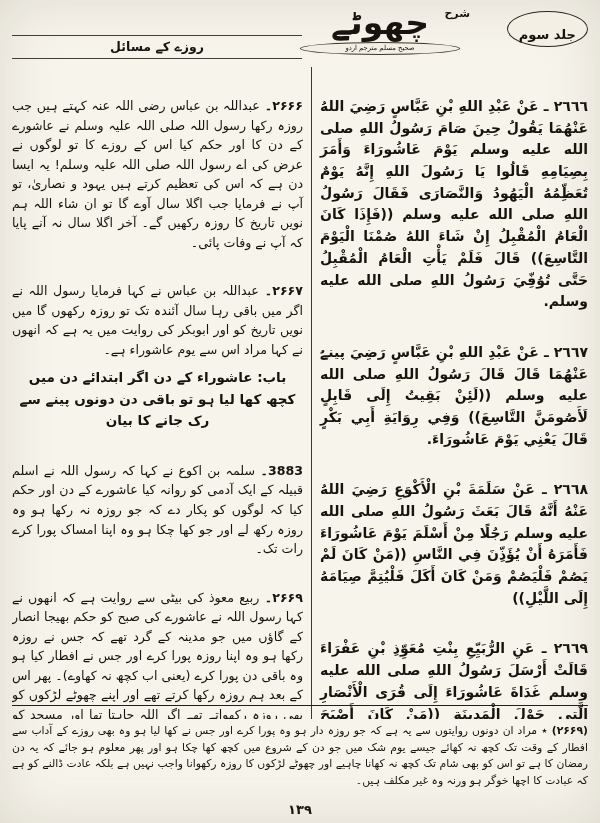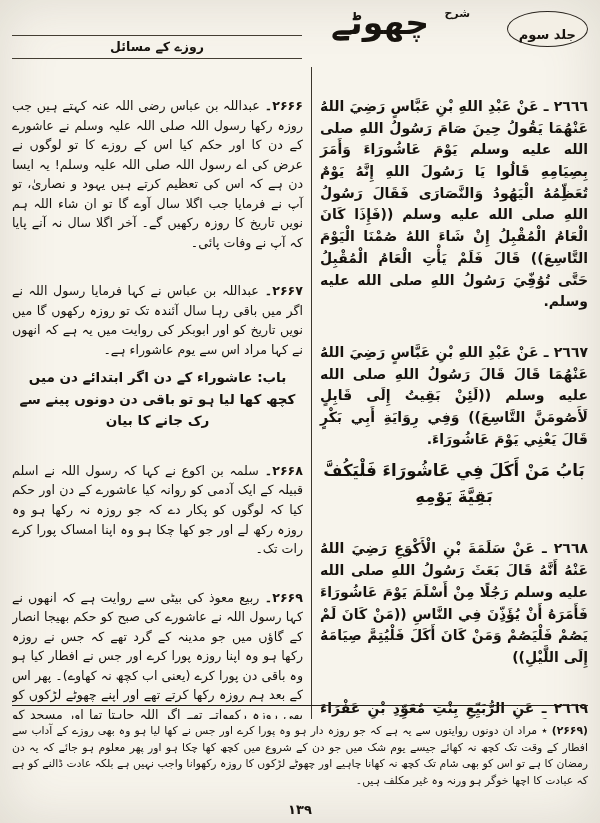--- a/index.html
+++ b/index.html
@@ -79,56 +79,56 @@
 
 <div class="page">
 
   <header class="page-header">
     <div class="volume-badge">
       <span>جلد سوم</span>
     </div>
     <div class="title-block">
       <span class="series-label">شرح</span>
       <div class="book-title">چھوٹے</div>
+      <div class="title-subtitle">صحيح مسلم مترجم اردو</div>
     </div>
     <div class="section-band">
       <span>روزے کے مسائل</span>
     </div>
   </header>
 
   <main class="columns">
 
     <section class="col arabic-col">
       <p class="hadith">
         <span class="hnum">٢٦٦٦ ـ </span><span class="htext">عَنْ عَبْدِ اللهِ بْنِ عَبَّاسٍ رَضِيَ اللهُ عَنْهُمَا يَقُولُ حِينَ صَامَ رَسُولُ اللهِ صلى الله عليه وسلم يَوْمَ عَاشُورَاءَ وَأَمَرَ بِصِيَامِهِ قَالُوا يَا رَسُولَ اللهِ إِنَّهُ يَوْمٌ تُعَظِّمُهُ الْيَهُودُ وَالنَّصَارَى فَقَالَ رَسُولُ اللهِ صلى الله عليه وسلم ((فَإِذَا كَانَ الْعَامُ الْمُقْبِلُ إِنْ شَاءَ اللهُ صُمْنَا الْيَوْمَ التَّاسِعَ)) قَالَ فَلَمْ يَأْتِ الْعَامُ الْمُقْبِلُ حَتَّى تُوُفِّيَ رَسُولُ اللهِ صلى الله عليه وسلم.</span>
       </p>
       <p class="hadith">
-        <span class="hnum">٢٦٦٧ ـ </span><span class="htext">عَنْ عَبْدِ اللهِ بْنِ عَبَّاسٍ رَضِيَ اللهُ عَنْهُمَا قَالَ قَالَ رَسُولُ اللهِ صلى الله عليه وسلم ((لَئِنْ بَقِيتُ إِلَى قَابِلٍ لَأَصُومَنَّ التَّاسِعَ)) وَفِي رِوَايَةِ أَبِي بَكْرٍ قَالَ يَعْنِي يَوْمَ عَاشُورَاءَ.</span>
+        <span class="hnum">٢٦٦٧ ـ </span><span class="htext">عَنْ عَبْدِ اللهِ بْنِ عَبَّاسٍ رَضِيَ پینےُ عَنْهُمَا قَالَ قَالَ رَسُولُ اللهِ صلى الله عليه وسلم ((لَئِنْ بَقِيتُ إِلَى قَابِلٍ لَأَصُومَنَّ التَّاسِعَ)) وَفِي رِوَايَةِ أَبِي بَكْرٍ قَالَ يَعْنِي يَوْمَ عَاشُورَاءَ.</span>
       </p>
-      <h2 class="chapter-heading">بَابُ مَنْ أَكَلَ فِي عَاشُورَاءَ فَلْيَكُفَّ بَقِيَّةَ يَوْمِهِ</h2>
       <p class="hadith">
         <span class="hnum">٢٦٦٨ ـ </span><span class="htext">عَنْ سَلَمَةَ بْنِ الْأَكْوَعِ رَضِيَ اللهُ عَنْهُ أَنَّهُ قَالَ بَعَثَ رَسُولُ اللهِ صلى الله عليه وسلم رَجُلًا مِنْ أَسْلَمَ يَوْمَ عَاشُورَاءَ فَأَمَرَهُ أَنْ يُؤَذِّنَ فِي النَّاسِ ((مَنْ كَانَ لَمْ يَصُمْ فَلْيَصُمْ وَمَنْ كَانَ أَكَلَ فَلْيُتِمَّ صِيَامَهُ إِلَى اللَّيْلِ))</span>
       </p>
       <p class="hadith">
         <span class="hnum">٢٦٦٩ ـ </span><span class="htext">عَنِ الرُّبَيِّعِ بِنْتِ مُعَوِّذِ بْنِ عَفْرَاءَ قَالَتْ أَرْسَلَ رَسُولُ اللهِ صلى الله عليه وسلم غَدَاةَ عَاشُورَاءَ إِلَى قُرَى الْأَنْصَارِ الَّتِي حَوْلَ الْمَدِينَةِ ((مَنْ كَانَ أَصْبَحَ صَائِمًا فَلْيُتِمَّ صَوْمَهُ وَمَنْ كَانَ أَصْبَحَ مُفْطِرًا فَلْيُتِمَّ بَقِيَّةَ يَوْمِهِ)) فَكُنَّا بَعْدَ ذَلِكَ نَصُومُهُ وَنُصَوِّمُ صِبْيَانَنَا الصِّغَارَ مِنْهُمْ</span>
       </p>
     </section>
 
     <div class="col-divider"></div>
 
     <section class="col urdu-col">
       <p class="entry">
         <span class="hnum">۲۶۶۶۔ </span><span class="htext">عبداللہ بن عباس رضی اللہ عنہ کہتے ہیں جب روزہ رکھا رسول اللہ صلی اللہ علیہ وسلم نے عاشورے کے دن کا اور حکم کیا اس کے روزے کا تو لوگوں نے عرض کی اے رسول اللہ صلی اللہ علیہ وسلم! یہ ایسا دن ہے کہ اس کی تعظیم کرتے ہیں یہود و نصاریٰ، تو آپ نے فرمایا جب اگلا سال آوے گا تو ان شاء اللہ ہم نویں تاریخ کا روزہ رکھیں گے۔ آخر اگلا سال نہ آنے پایا کہ آپ نے وفات پائی۔</span>
       </p>
       <p class="entry">
         <span class="hnum">۲۶۶۷۔ </span><span class="htext">عبداللہ بن عباس نے کہا فرمایا رسول اللہ نے اگر میں باقی رہا سال آئندہ تک تو روزہ رکھوں گا میں نویں تاریخ کو اور ابوبکر کی روایت میں یہ ہے کہ انھوں نے کہا مراد اس سے یوم عاشوراء ہے۔</span>
       </p>
       <h2 class="chapter-heading-urdu">باب: عاشوراء کے دن اگر ابتدائے دن میں کچھ کھا لیا ہو تو باقی دن دونوں پینے سے رک جانے کا بیان</h2>
       <p class="entry">
-        <span class="hnum">۲۶۶۸۔ </span><span class="htext">سلمہ بن اکوع نے کہا کہ رسول اللہ نے اسلم قبیلہ کے ایک آدمی کو روانہ کیا عاشورے کے دن اور حکم کیا کہ لوگوں کو پکار دے کہ جو روزہ نہ رکھا ہو وہ روزہ رکھ لے اور جو کھا چکا ہو وہ اپنا امساک پورا کرے رات تک۔</span>
+        <span class="hnum">3883۔ </span><span class="htext">سلمہ بن اکوع نے کہا کہ رسول اللہ نے اسلم قبیلہ کے ایک آدمی کو روانہ کیا عاشورے کے دن اور حکم کیا کہ لوگوں کو پکار دے کہ جو روزہ نہ رکھا ہو وہ روزہ رکھ لے اور جو کھا چکا ہو وہ اپنا امساک پورا کرے رات تک۔</span>
       </p>
       <p class="entry">
         <span class="hnum">۲۶۶۹۔ </span><span class="htext">ربیع معوذ کی بیٹی سے روایت ہے کہ انھوں نے کہا رسول اللہ نے عاشورے کی صبح کو حکم بھیجا انصار کے گاؤں میں جو مدینہ کے گرد تھے کہ جس نے روزہ رکھا ہو وہ اپنا روزہ پورا کرے اور جس نے افطار کیا ہو وہ باقی دن پورا کرے (یعنی اب کچھ نہ کھاوے)۔ پھر اس کے بعد ہم روزہ رکھا کرتے تھے اور اپنے چھوٹے لڑکوں کو بھی روزہ رکھواتے تھے اگر اللہ چاہتا تھا اور مسجد کو جاتے تھے</span>
       </p>
     </section>
 
   </main>
 
   <footer class="page-footer">
     <div class="foot-rule"></div>

